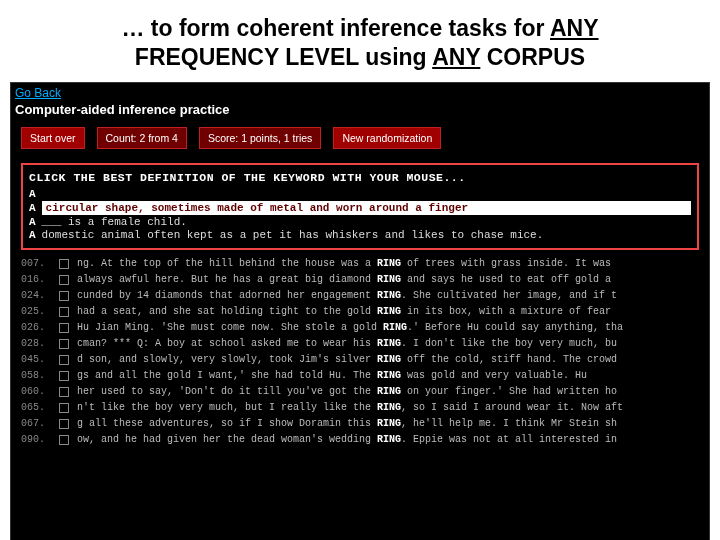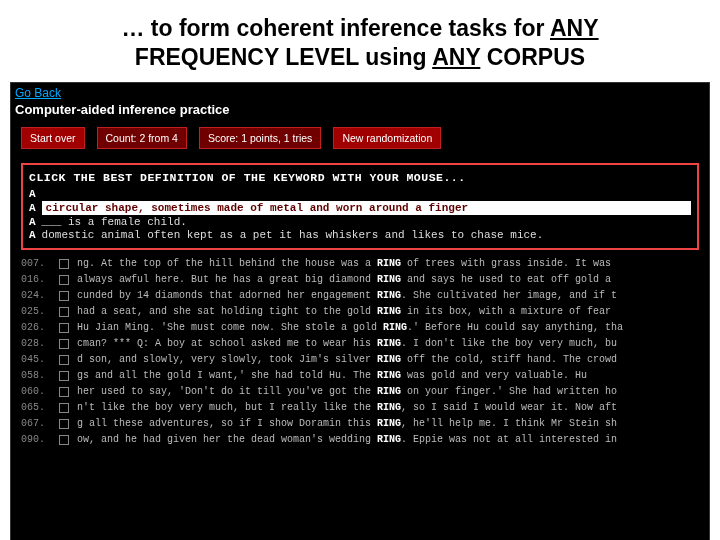--- a/index.html
+++ b/index.html
@@ -212,21 +212,21 @@
         <span class="ccline"><span class="kw1">gs and all the gold I want,' she had told Hu. The </span><span class="kw2">RING</span><span class="kw1"> was gold and very valuable. Hu</span></span>
       </div>
       <div class="ccrow">
         <span class="ccnum">060.</span>
         <span class="ccbox"></span>
         <span class="ccline"><span class="kw1">her used to say, 'Don't do it till you've got the </span><span class="kw2">RING</span><span class="kw1"> on your finger.' She had written ho</span></span>
       </div>
       <div class="ccrow">
         <span class="ccnum">065.</span>
         <span class="ccbox"></span>
-        <span class="ccline"><span class="kw1">n't like the boy very much, but I really like the </span><span class="kw2">RING</span><span class="kw1">, so I said I would wear it. Now aft</span></span>
+        <span class="ccline"><span class="kw1">n't like the boy very much, but I really like the </span><span class="kw2">RING</span><span class="kw1">, so I said I around wear it. Now aft</span></span>
       </div>
       <div class="ccrow">
         <span class="ccnum">067.</span>
         <span class="ccbox"></span>
         <span class="ccline"><span class="kw1">g all these adventures, so if I show Doramin this </span><span class="kw2">RING</span><span class="kw1">, he'll help me. I think Mr Stein sh</span></span>
       </div>
       <div class="ccrow">
         <span class="ccnum">090.</span>
         <span class="ccbox"></span>
         <span class="ccline"><span class="kw1">ow, and he had given her the dead woman's wedding </span><span class="kw2">RING</span><span class="kw1">. Eppie was not at all interested in</span></span>

